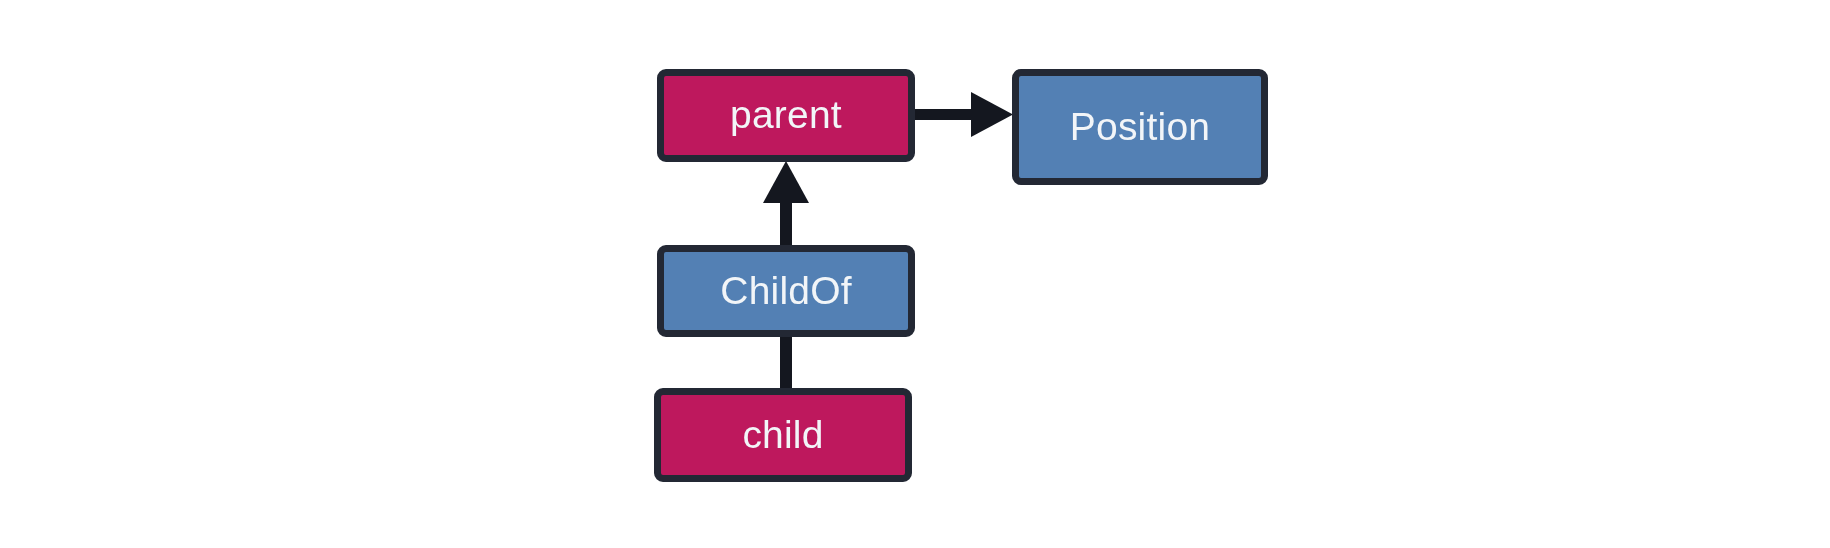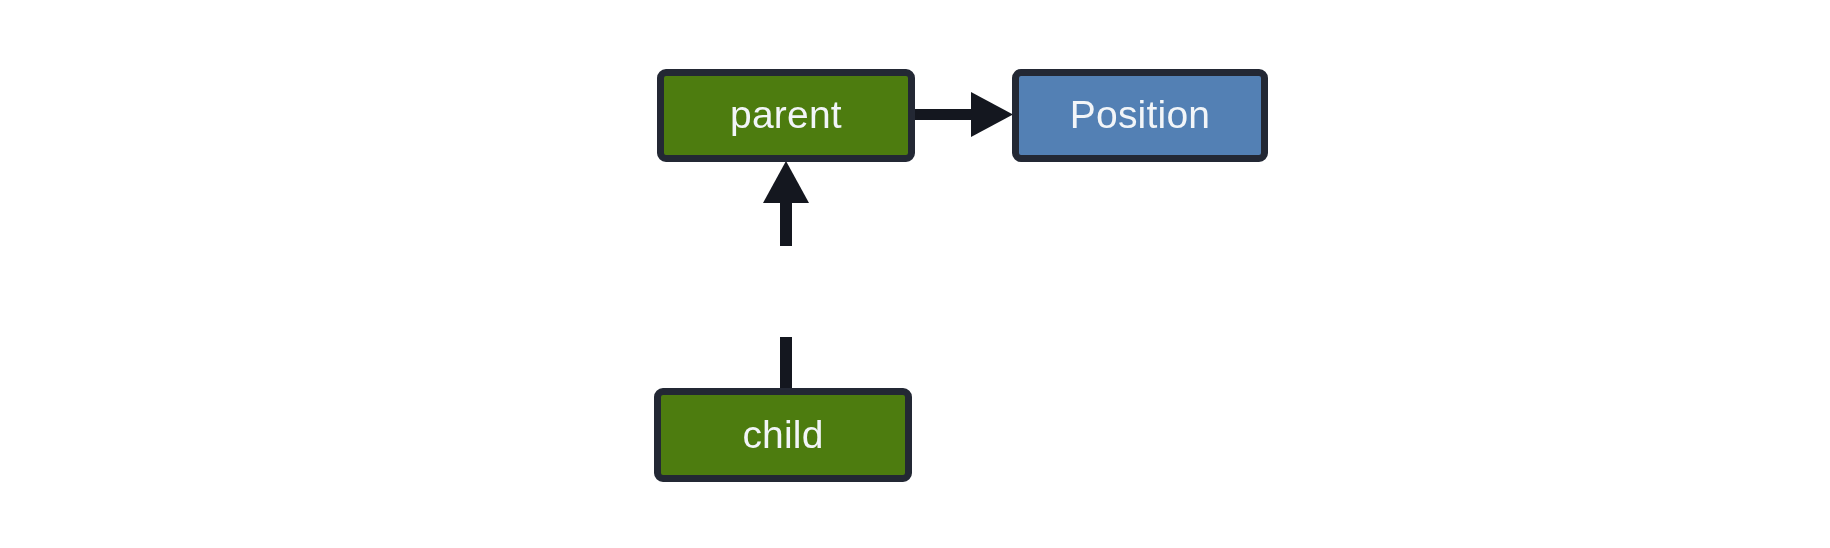--- a/index.html
+++ b/index.html
@@ -25,21 +25,21 @@
     justify-content: center;
     border-radius: 9px;
     border: 7px solid #232834;
     color: #f2f5f8;
     font-size: 39px;
     line-height: 1;
     letter-spacing: 0.2px;
     z-index: 3;
     -webkit-font-smoothing: antialiased;
   }
-  .node.entity   { background: #4d7c0f; }
+  .node.entity   { background: #be185d; }
   .node.component{ background: #5380B4; }
 
   .node-label {
     display: block;
     transform: translateY(-1px);
     white-space: nowrap;
   }
 
   
   .edge {
@@ -70,22 +70,25 @@
     <svg width="101" height="46" viewBox="0 0 101 46">
       <rect x="0" y="17" width="62" height="11" fill="#14171f"></rect>
       <polygon points="100,22.5 58,45 58,0" fill="#14171f"></polygon>
     </svg>
   </div>
 
   <div class="node entity" style="left:657px; top:69px; width:258px; height:93px;">
     <span class="node-label">parent</span>
   </div>
 
-  <div class="node component" style="left:1012px; top:69px; width:256px; height:93px;">
+  <div class="node component" style="left:1012px; top:69px; width:256px; height:116px;">
     <span class="node-label">Position</span>
   </div>
 
+  <div class="node component" style="left:657px; top:245px; width:258px; height:92px;">
+    <span class="node-label">ChildOf</span>
+  </div>
 
   <div class="node entity" style="left:654px; top:388px; width:258px; height:94px;">
     <span class="node-label">child</span>
   </div>
 
 </div>
 
 </body></html>

